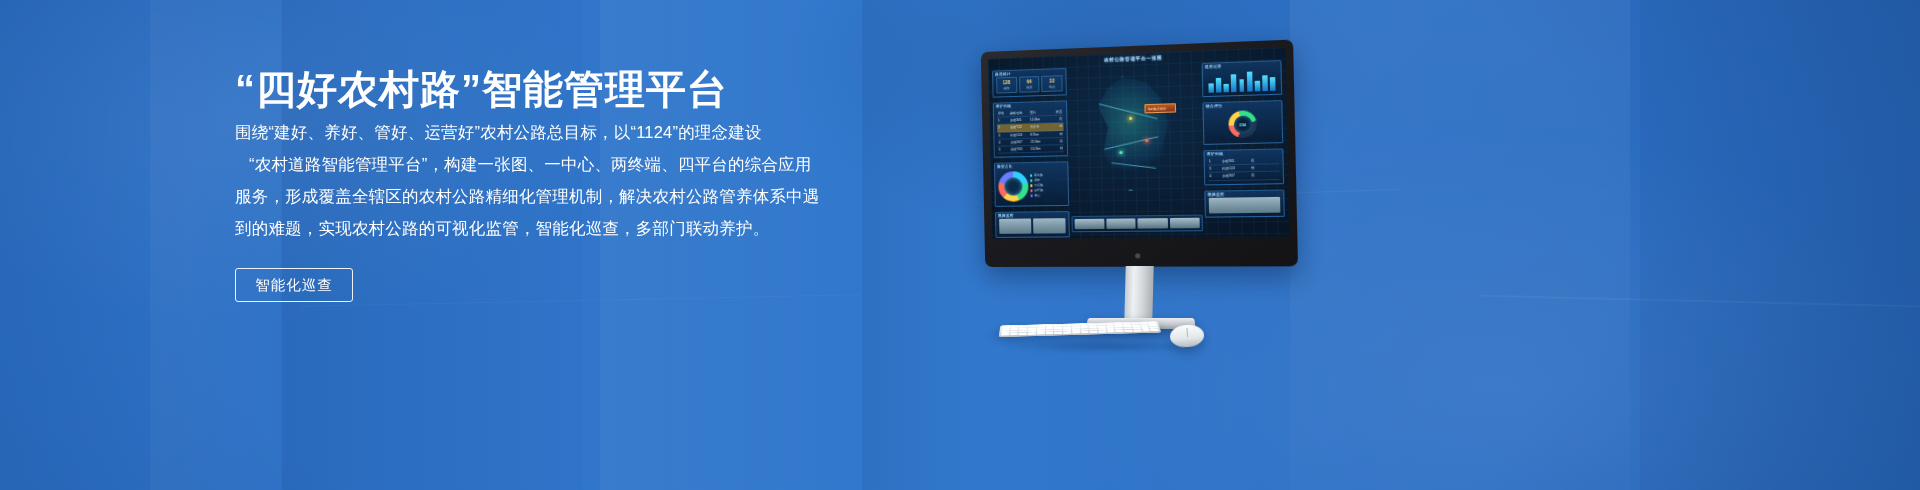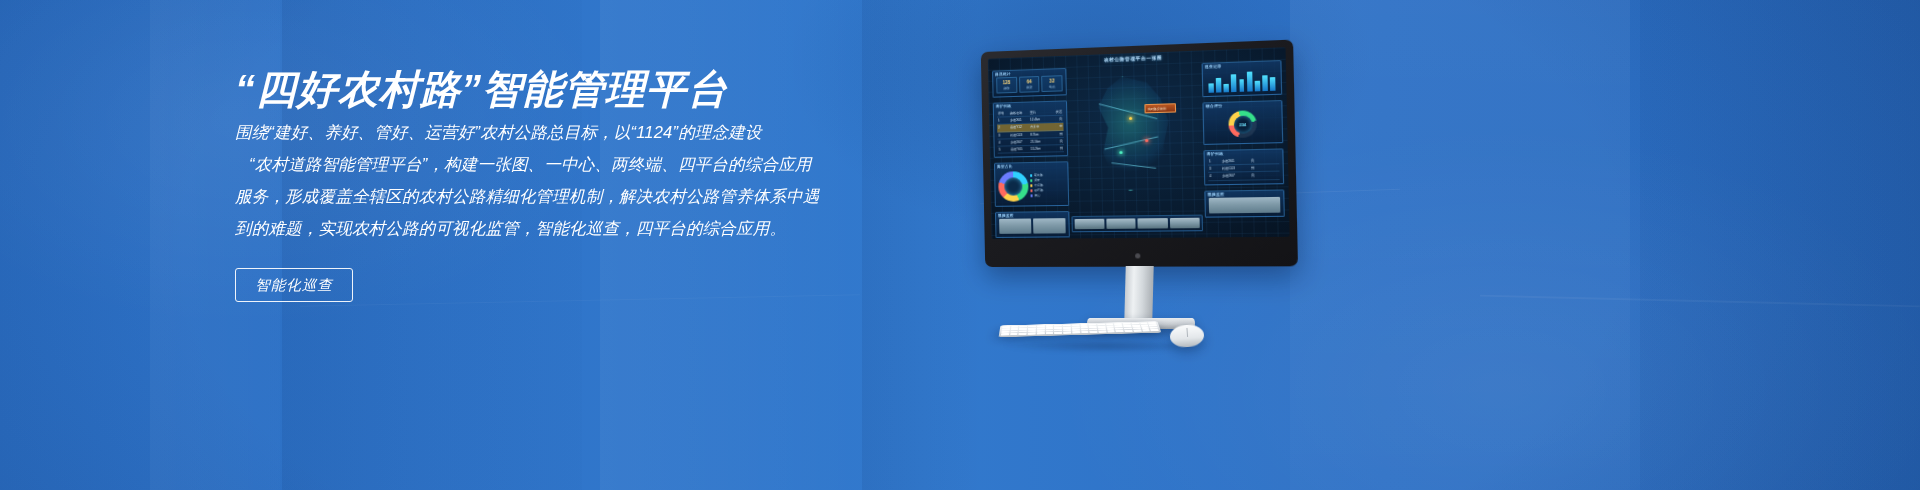--- a/index.html
+++ b/index.html
@@ -33,21 +33,21 @@
   .s5 { left:1290px; width:340px; background:linear-gradient(180deg, rgba(255,255,255,.05), rgba(255,255,255,.015)); }
   .s6 { left:1640px; width:280px; background:linear-gradient(90deg, rgba(8,40,96,.06), rgba(8,40,96,.14)); }
   .streak { position:absolute; background:rgba(255,255,255,.06); }
   .k1 { left:980px;  top:196px; width:420px; height:1px; transform:rotate(-2.0deg); }
   .k2 { left:300px;  top:300px; width:560px; height:1px; transform:rotate(-1.2deg); background:rgba(255,255,255,.04); }
   .k3 { left:1480px; top:300px; width:440px; height:2px; transform:rotate(1.4deg); background:rgba(255,255,255,.05); }
   .vig { position:absolute; inset:0;
          background:radial-gradient(1300px 700px at 900px 245px, rgba(0,0,0,0) 55%, rgba(8,36,85,.20) 100%); }
 
   
-  .copy { position:absolute; left:235px; top:62px; width:640px;font-style:italic; }
+  .copy { position:absolute; left:235px; top:62px; width:640px; }
   .hero-title {
     color:#ffffff; font-size:40px; line-height:54px; font-weight:700;
     letter-spacing:1px; white-space:nowrap;
   }
   .hero-body {
     color:#ffffff; font-size:16.5px; line-height:32px;
     font-weight:400; letter-spacing:.2px; text-align:justify; text-justify:inter-ideograph;
   }
   .hero-body span { display:block; }
   .l2 { text-indent:14px; }
@@ -234,21 +234,21 @@
   <div class="streak k2"></div>
   <div class="streak k3"></div>
   <div class="vig"></div>
 
   <div class="copy">
     <div class="hero-title">“四好农村路”智能管理平台</div>
     <div class="hero-body">
       <span>围绕“建好、养好、管好、运营好”农村公路总目标，以“1124”的理念建设</span>
       <span class="l2">“农村道路智能管理平台”，构建一张图、一中心、两终端、四平台的综合应用</span>
       <span>服务，形成覆盖全辖区的农村公路精细化管理机制，解决农村公路管养体系中遇</span>
-      <span>到的难题，实现农村公路的可视化监管，智能化巡查，四平台的综合应用。</span>
+      <span>到的难题，实现农村公路的可视化监管，智能化巡查，多部门联动养护。</span>
     </div>
     <div class="cta">智能化巡查</div>
   </div>
 
   <div class="imac">
 
     <div class="monitor">
       <div class="screen">
         <div class="dash-grid"></div>
         <div class="dash-title">农村公路管理平台一张图</div>

